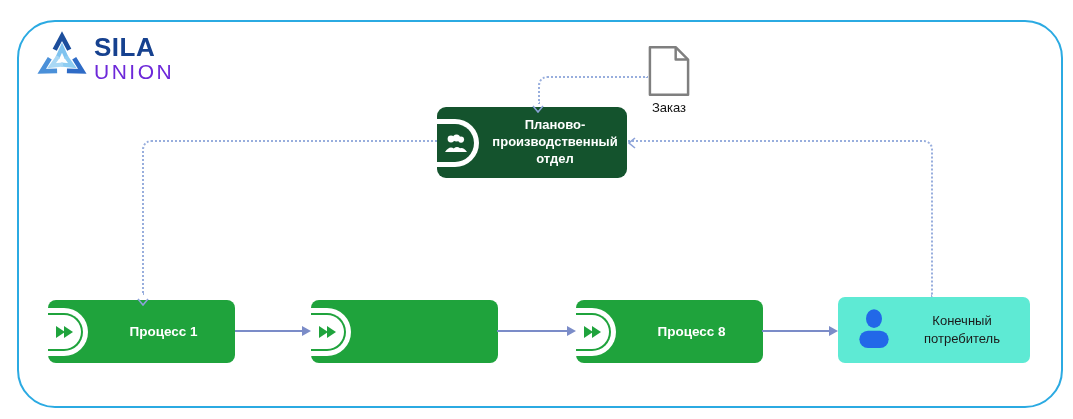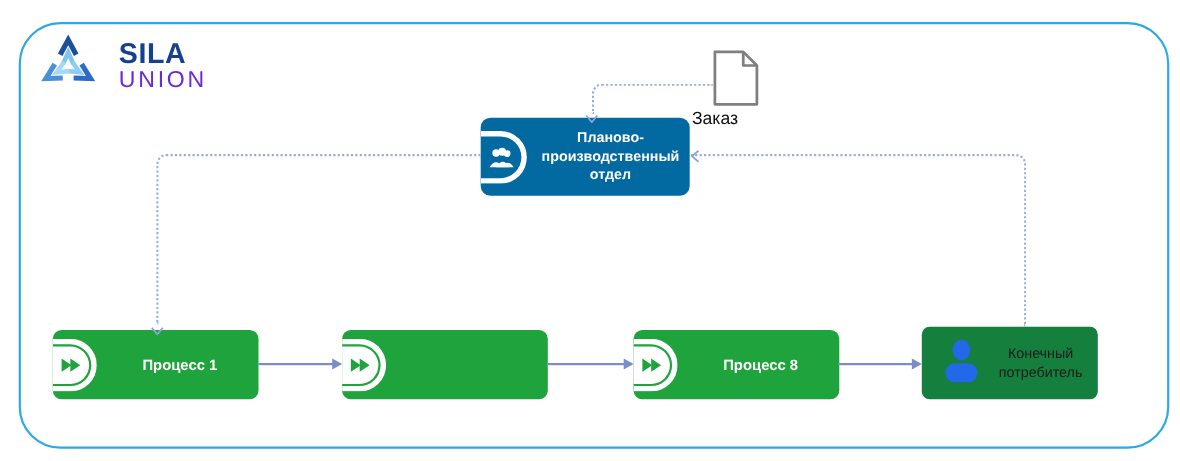--- a/index.html
+++ b/index.html
@@ -5,52 +5,52 @@
   * { margin:0; padding:0; box-sizing:border-box; }
   body { background:#ffffff; font-family:"Liberation Sans", sans-serif; }
   #canvas { position:relative; width:1073px; height:419px; background:#ffffff; overflow:hidden; }
 
   
   .frame { position:absolute; left:17px; top:20px; width:1046px; height:388px;
            border:2px solid #2BAAE2; border-radius:38px; }
 
   
   .logo { position:absolute; left:36px; top:30px; display:flex; align-items:center; gap:6px; }
-  .logo-text { display:flex; flex-direction:column; line-height:1;margin-left:14px; }
+  .logo-text { display:flex; flex-direction:column; line-height:1; }
   .logo-title { font-size:26px; font-weight:800; color:#16418F; letter-spacing:0.5px; }
   .logo-subtitle { font-size:21px; font-weight:500; color:#6d28d9; letter-spacing:2.5px; margin-top:1px; }
 
   
   .doc-node { position:absolute; left:648px; top:45px; width:42px; height:52px; }
-  .doc-label { position:absolute; left:629px; top:100px; width:80px; text-align:left;
-               font-size:16px; color:#111; }
+  .doc-label { position:absolute; left:629px; top:100px; width:80px; text-align:center;
+               font-size:13px; color:#111; }
 
   
   .dept { position:absolute; left:437px; top:107px; width:190px; height:71px;
-          background:#0369a1; border-radius:9px; display:flex; align-items:center; }
+          background:#14532d; border-radius:9px; display:flex; align-items:center; }
   .dept-ring { position:absolute; left:0; top:50%; transform:translateY(-50%);
                width:42px; height:48px; border:5px solid #fff; border-left:none;
                border-radius:0 26px 26px 0; display:flex; align-items:center; justify-content:center; }
   .dept-label { position:absolute; left:52px; right:6px; color:#fff; font-size:13px;
                 font-weight:700; text-align:center; line-height:1.3; }
 
   
   .proc { position:absolute; width:187px; height:63px; background:#1FA33C; border-radius:8px;
           display:flex; align-items:center; }
   .proc-ring { position:absolute; left:0; top:50%; transform:translateY(-50%);
                width:40px; height:48px; border:5px solid #fff; border-left:none;
                border-radius:0 26px 26px 0; }
   .proc-ring-fill { position:absolute; left:0; top:2px; bottom:2px; right:2px; background:#fff;
                     border-radius:0 20px 20px 0; display:flex; align-items:center; justify-content:center; }
   .proc-label { position:absolute; left:44px; right:0; color:#fff; font-size:13.5px;
                 font-weight:700; text-align:center; }
 
   
-  .consumer { position:absolute; left:838px; top:297px; width:160px; height:66px;
-              background:#15803d; border-radius:7px; display:flex; align-items:center; }
+  .consumer { position:absolute; left:838px; top:297px; width:192px; height:66px;
+              background:#5eead4; border-radius:7px; display:flex; align-items:center; }
   .consumer-icon { position:absolute; left:20px; top:50%; transform:translateY(-50%); }
   .consumer-label { position:absolute; left:62px; right:6px; color:#1b1b1b; font-size:13px;
                     font-weight:500; text-align:center; line-height:1.35; }
 
   
   .arrow { position:absolute; height:10px; }
   .arrow .shaft { position:absolute; left:0; right:7px; top:4px; border-top:2px solid #7B8CC8; }
   .arrow .head { position:absolute; right:0; top:0; width:0; height:0;
                  border-left:9px solid #7B8CC8; border-top:5px solid transparent;
                  border-bottom:5px solid transparent; }

